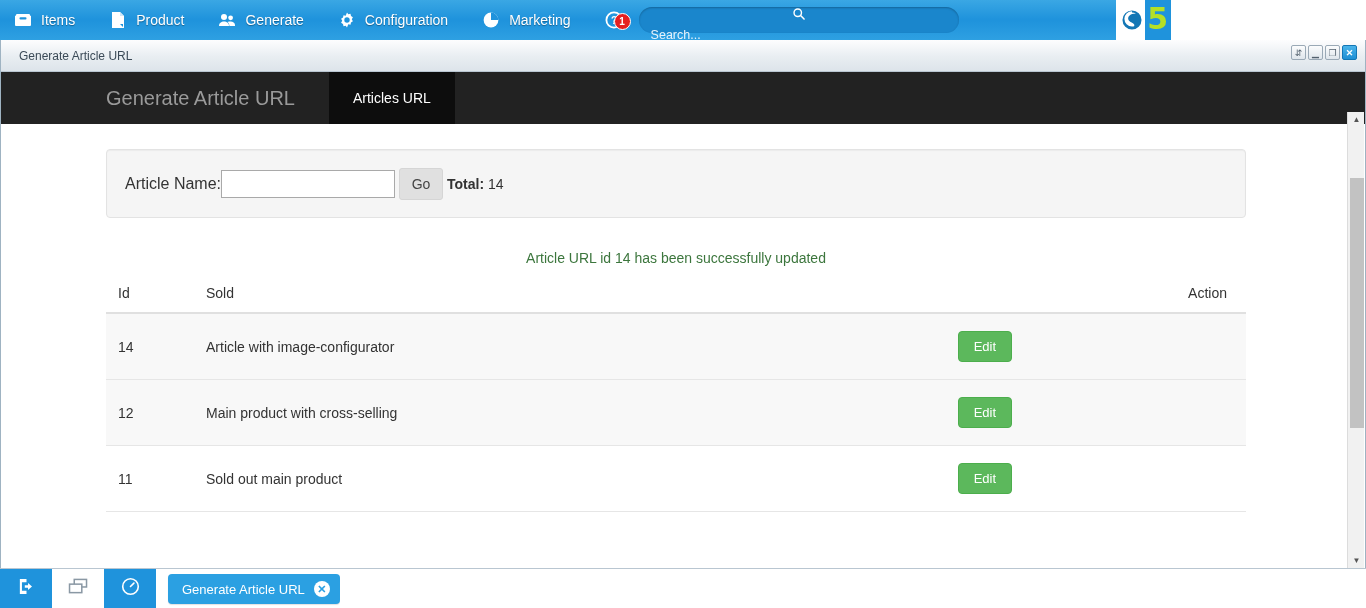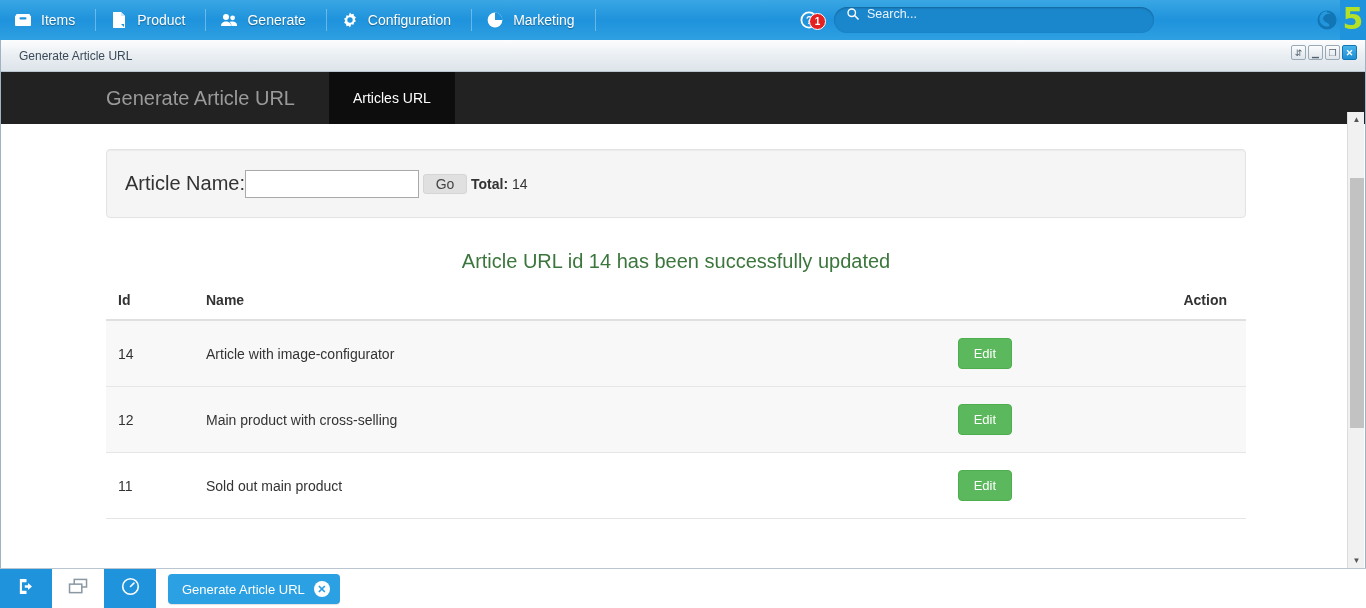--- a/index.html
+++ b/index.html
@@ -5,21 +5,21 @@
   * { box-sizing: border-box; margin: 0; padding: 0; }
   html, body {
     width: 1366px; height: 608px;
     font-family: "Liberation Sans", sans-serif;
     overflow: hidden;
     background: #fff;
   }
 
   
   .topbar {
-    position: absolute; top: 0; left: 0; width: 1366px; height: 40px;
+    position: absolute; top: 0; left: 0; width: 1116px; height: 40px;
     background: linear-gradient(to bottom, #3aa7e4 0%, #1f93dc 48%, #1f93dc 52%, #2ea0e2 100%);
     display: flex; align-items: center;
   }
   .menu-item {
     display: flex; align-items: center; gap: 9px;
     height: 40px; padding: 0 20px 0 14px;
     color: #ffffff; font-size: 14px;
     text-shadow: 0 1px 1px rgba(0,0,0,.35);
     white-space: nowrap;
     cursor: pointer;
@@ -38,22 +38,23 @@
     position: absolute; top: 2px; right: -2px;
     width: 17px; height: 17px; border-radius: 50%;
     background: #e52020; border: 1.5px solid #fff;
     color: #fff; font-size: 10px; font-weight: bold;
     display: flex; align-items: center; justify-content: center;
     line-height: 1;
   }
   .searchbox {
     width: 320px; height: 26px; margin-left: 10px;
     background: #1a86cc; border-radius: 13px;
-    display: flex; align-items: flex-start; gap: 7px; padding: 0 12px;
+    display: flex; align-items: center; gap: 7px; padding: 0 12px;
     box-shadow: inset 0 1px 2px rgba(0,0,0,.25);
+    flex-direction: column;
   }
   .searchbox input {
     background: transparent; border: 0; outline: none;
     color: #ffffff; font-size: 12.5px; width: 100%;
     font-family: "Liberation Sans", sans-serif;
   }
   .searchbox input::placeholder { color: #e8f3fb; }
   .brand-area { display: flex; align-items: center; height: 40px; margin-left: 160px; }
   .brand-swirl { width: 26px; height: 40px; display:flex; align-items:center; justify-content:center; }
   .brand-five {
@@ -112,44 +113,44 @@
     background: #ffffff; overflow: hidden;
   }
   .content { width: 1350px; padding: 0; }
 
   .filter-panel {
     margin: 25px 105px 0 105px;
     background: #f5f5f5; border: 1px solid #e3e3e3; border-radius: 4px;
     height: 69px; display: flex; align-items: center; padding-left: 18px;
     box-shadow: inset 0 1px 1px rgba(0,0,0,.04);
   }
-  .filter-label { font-size: 20px; color: #333; }
+  .filter-label { font-size: 16px; color: #333; }
   .filter-input {
     width: 174px; height: 28px; border: 1px solid #a9a9a9; background: #fff;
     font-size: 13px; padding: 0 5px; outline: none;
     font-family: "Liberation Sans", sans-serif;
   }
   .go-btn {
-    margin-left: 4px; height: 20px; min-width: 44px; padding: 0 11px;
+    margin-left: 4px; height: 32px; min-width: 44px; padding: 0 11px;
     background: #e0e0e0; border: 1px solid #d5d5d5; border-radius: 3px;
     font-size: 14px; color: #444; cursor: pointer;
     font-family: "Liberation Sans", sans-serif;
   }
   .total { margin-left: 4px; font-size: 14px; color: #333; }
   .total b { font-weight: bold; }
 
   .flash {
-    text-align: center; color: #3c763d; font-size: 20px;
+    text-align: center; color: #3c763d; font-size: 14px;
     margin-top: 32px;
   }
 
   .tbl-wrap { margin: 19px 105px 0 105px; }
   table.grid { width: 100%; border-collapse: collapse; }
   table.grid th {
-    text-align: left; font-size: 14px; color: #333; font-weight: bold;
+    text-align: left; font-size: 14px; color: #333; font-weight: normal;
     padding: 0 0 11px 0; border-bottom: 2px solid #e0e0e0;
   }
   table.grid th.c-id { width: 100px; padding-left: 12px; }
   table.grid th.c-name { }
   table.grid th.c-action { text-align: right; padding-right: 19px; }
   table.grid td {
     font-size: 14px; color: #333; padding: 17px 0;
     border-bottom: 1px solid #e6e6e6; vertical-align: middle;
   }
   table.grid td.c-id { padding-left: 12px; }
@@ -331,21 +332,21 @@
         </span>
       </div>
 
       <div class="flash">Article URL id 14 has been successfully updated</div>
 
       <div class="tbl-wrap">
         <table class="grid">
           <thead>
             <tr>
               <th class="c-id">Id</th>
-              <th class="c-name">Name</th>
+              <th class="c-name">Sold</th>
               <th class="c-action">Action</th>
             </tr>
           </thead>
           <tbody>
             <tr class="alt">
               <td class="c-id">14</td>
               <td class="c-name">Article with image-configurator</td>
               <td class="c-action">
                 <span class="edit-btn">Edit</span>
               </td>

